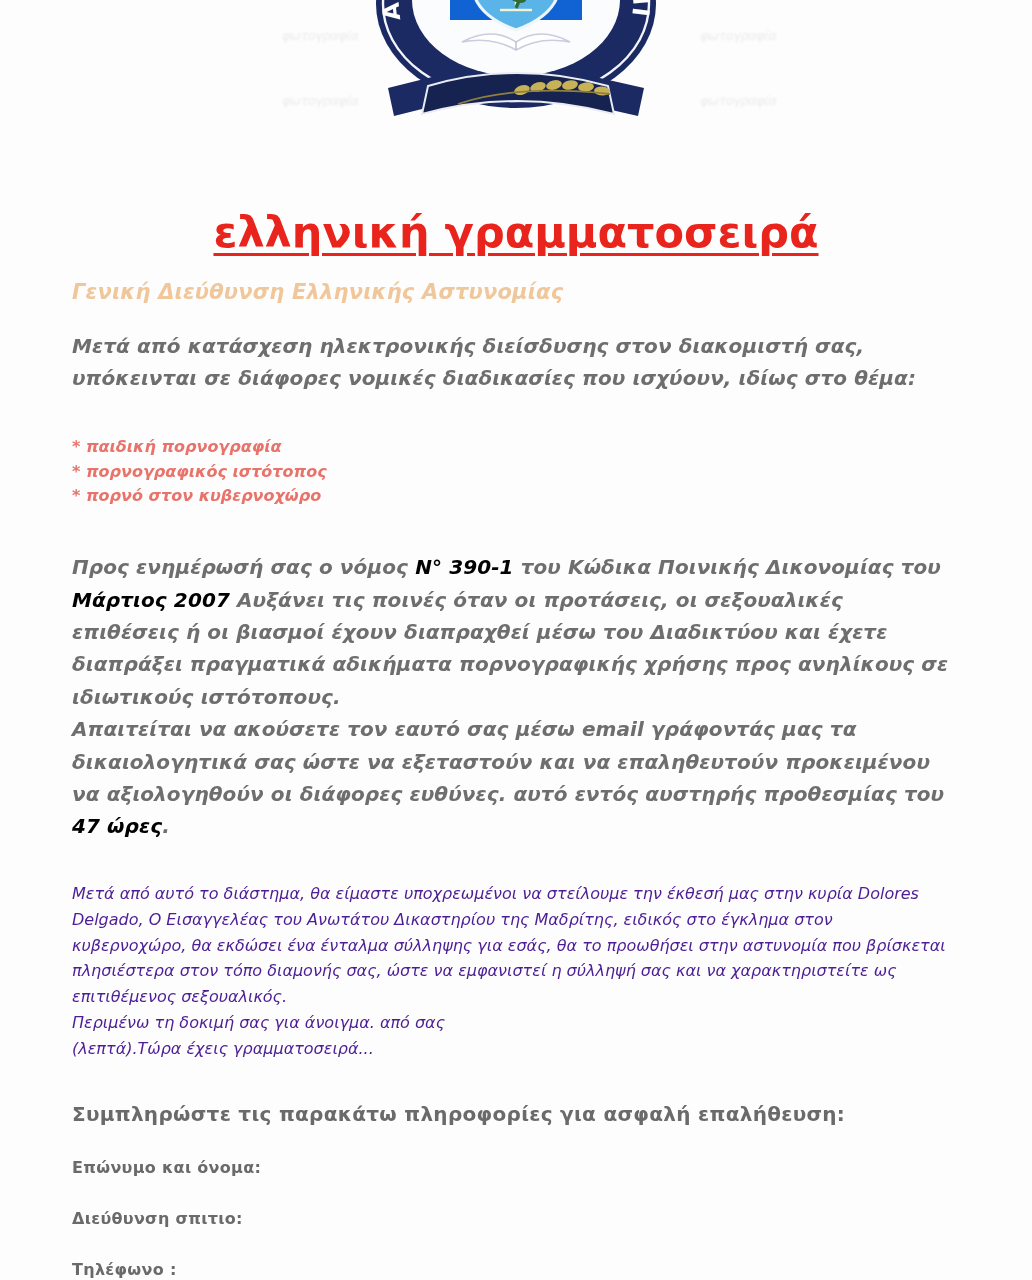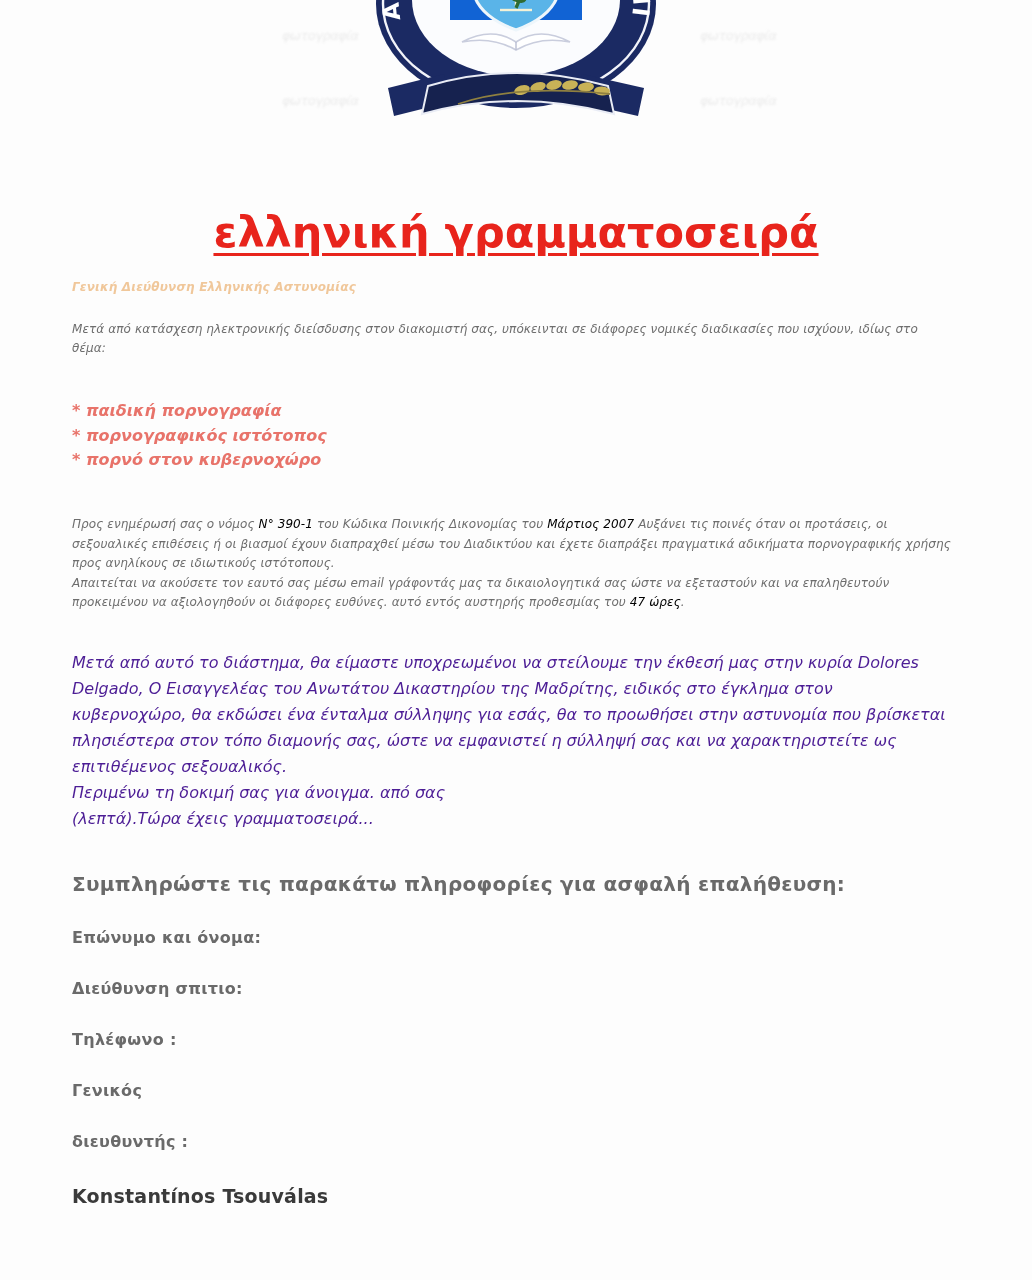--- a/index.html
+++ b/index.html
@@ -78,33 +78,33 @@
   }
 
   .body-col {
     position: absolute;
     left: 72px;
     top: 280px;
     width: 880px;
   }
 
   .dept-line {
-    font-size: 12px;
+    font-size: 21px;
     font-style: italic;
     font-weight: bold;
     color: #f0c79a;
     letter-spacing: .2px;
     filter: blur(.35px);
     margin-bottom: 26px;
   }
 
   .para {
-    font-size: 12px;
-    font-style: italic;
-    font-weight: normal;
+    font-size: 20px;
+    font-style: italic;
+    font-weight: bold;
     color: #6e6e6e;
     line-height: 1.62;
     letter-spacing: .1px;
     filter: blur(.35px);
   }
 
   .bullets {
     margin-top: 40px;
     font-size: 16px;
     font-style: italic;

